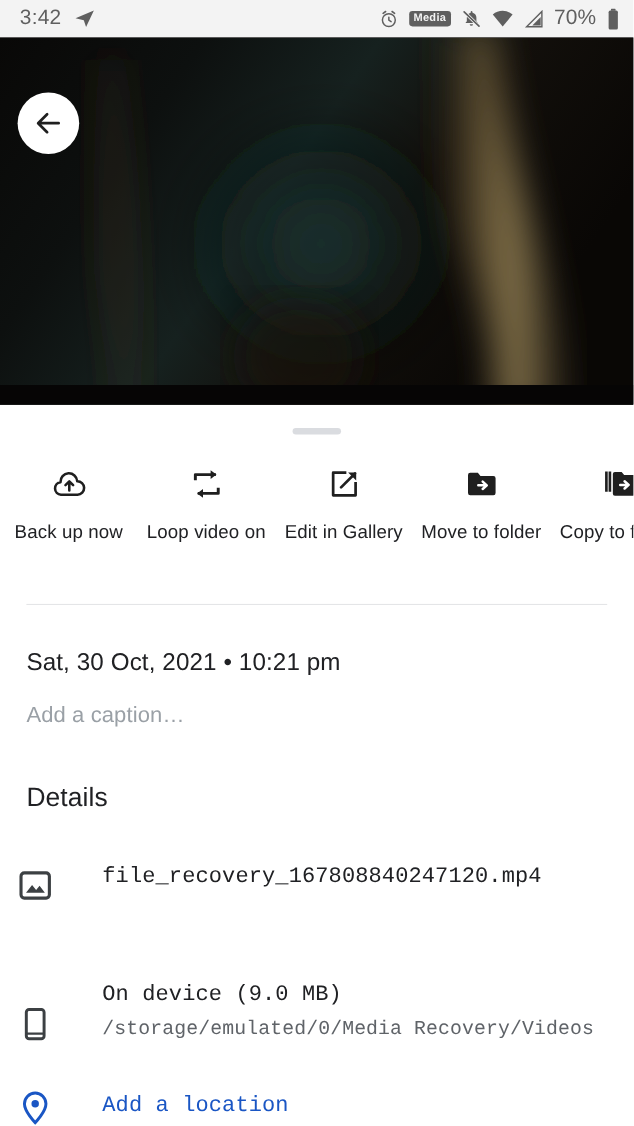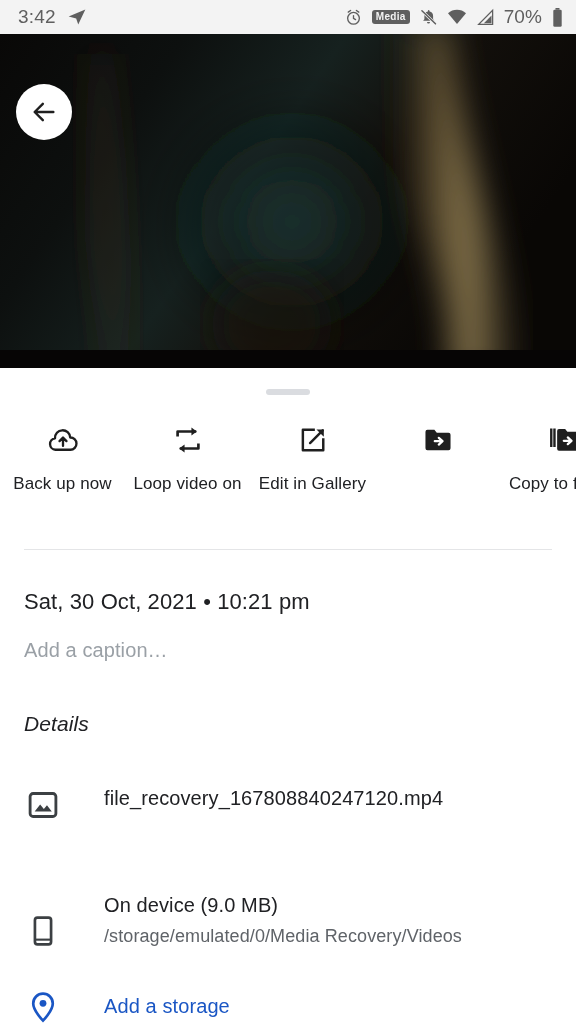--- a/index.html
+++ b/index.html
@@ -86,26 +86,27 @@
     font-size:22px; color:#202124; letter-spacing:.1px;
   }
   #caption-field {
     position:absolute; top:260px; left:24px;
     font-size:20px; color:#9aa0a6; letter-spacing:.1px; cursor:text;
   }
 
   
   #details-heading {
     position:absolute; top:333px; left:24px;
-    font-size:21px; color:#202124; letter-spacing:.1px;font-style:italic;
+    font-size:24px; color:#202124; letter-spacing:.1px;
   }
   .detail-row {
     position:absolute; left:0; width:576px;
-    display:flex; align-items:flex-start; padding-left:26px;
+    display:flex; align-items:flex-start; padding-left:15px;
     cursor:pointer;
+    font-family:Liberation Mono, monospace;
   }
   #detail-file { top:406px; }
   #detail-device { top:513px;align-items:flex-end; }
   #detail-location { top:608px; align-items:center; }
   .detail-icon {
     flex:0 0 46px; display:flex; justify-content:flex-start;
     padding-top:3px;
   }
   .detail-body { padding-left:32px; }
   .detail-primary {
@@ -246,20 +247,21 @@
         <span class="action-label">Edit in Gallery</span>
       </div>
 
       <div class="action-item">
         <span class="action-icon">
           <svg width="32" height="32" viewBox="0 0 24 24">
             <path d="M2.6 5.9 A1.5 1.5 0 0 1 4.1 4.4 H9.3 L11.1 6.5 H19.9 A1.5 1.5 0 0 1 21.4 8 V18.1 A1.5 1.5 0 0 1 19.9 19.6 H4.1 A1.5 1.5 0 0 1 2.6 18.1 Z" fill="#1f1f1f"></path>
             <path d="M9.6 12.9 H14.1 M12.6 10.4 L15.4 12.9 L12.6 15.4" fill="none" stroke="#ffffff" stroke-width="1.7" stroke-linecap="round" stroke-linejoin="round"></path>
           </svg>
         </span>
+        <span class="action-label">Move to folder</span>
       </div>
 
       <div class="action-item">
         <span class="action-icon">
           <svg width="32" height="32" viewBox="0 0 24 24">
             <path d="M3.2 3.4 V17.2 M5.6 3.4 V17.2" fill="none" stroke="#1f1f1f" stroke-width="1.8"></path>
             <path d="M7.6 5.2 A1.4 1.4 0 0 1 9 3.8 H13.6 L15.3 5.8 H21.4 A1.4 1.4 0 0 1 22.8 7.2 V18.6 A1.4 1.4 0 0 1 21.4 20 H9 A1.4 1.4 0 0 1 7.6 18.6 Z" fill="#1f1f1f"></path>
             <path d="M12.6 12.6 H17.1 M15.6 10.1 L18.4 12.6 L15.6 15.1" fill="none" stroke="#ffffff" stroke-width="1.7" stroke-linecap="round" stroke-linejoin="round"></path>
           </svg>
         </span>
@@ -301,18 +303,18 @@
     </div>
 
     <div class="detail-row" id="detail-location">
       <span class="detail-icon">
         <svg width="34" height="34" viewBox="0 0 24 24">
           <path d="M12 2.6 A6.9 6.9 0 0 0 5.1 9.5 C5.1 14.6 12 21.6 12 21.6 S18.9 14.6 18.9 9.5 A6.9 6.9 0 0 0 12 2.6 Z" fill="none" stroke="#1a56c4" stroke-width="1.9"></path>
           <circle cx="12" cy="9.4" r="2.4" fill="#1a56c4"></circle>
         </svg>
       </span>
       <span class="detail-body">
-        <span class="detail-link">Add a storage</span>
+        <span class="detail-link">Add a location</span>
       </span>
     </div>
 
   </div>
 </div>
 
 </body></html>

